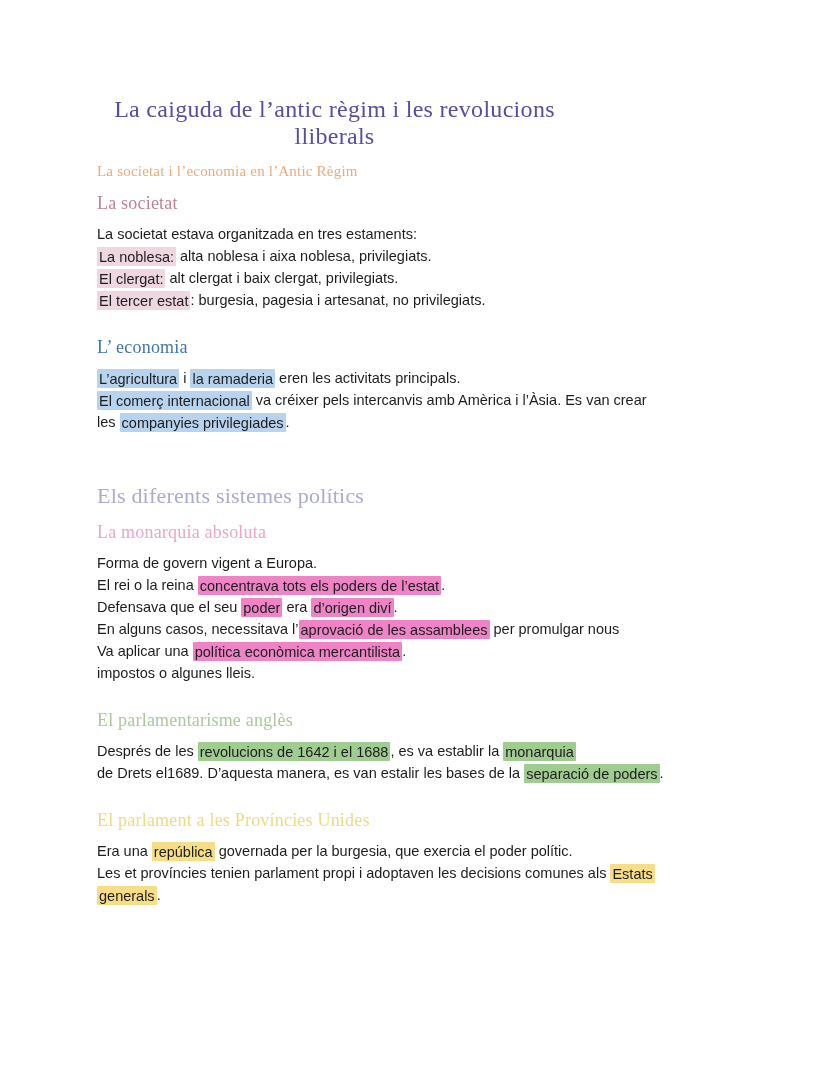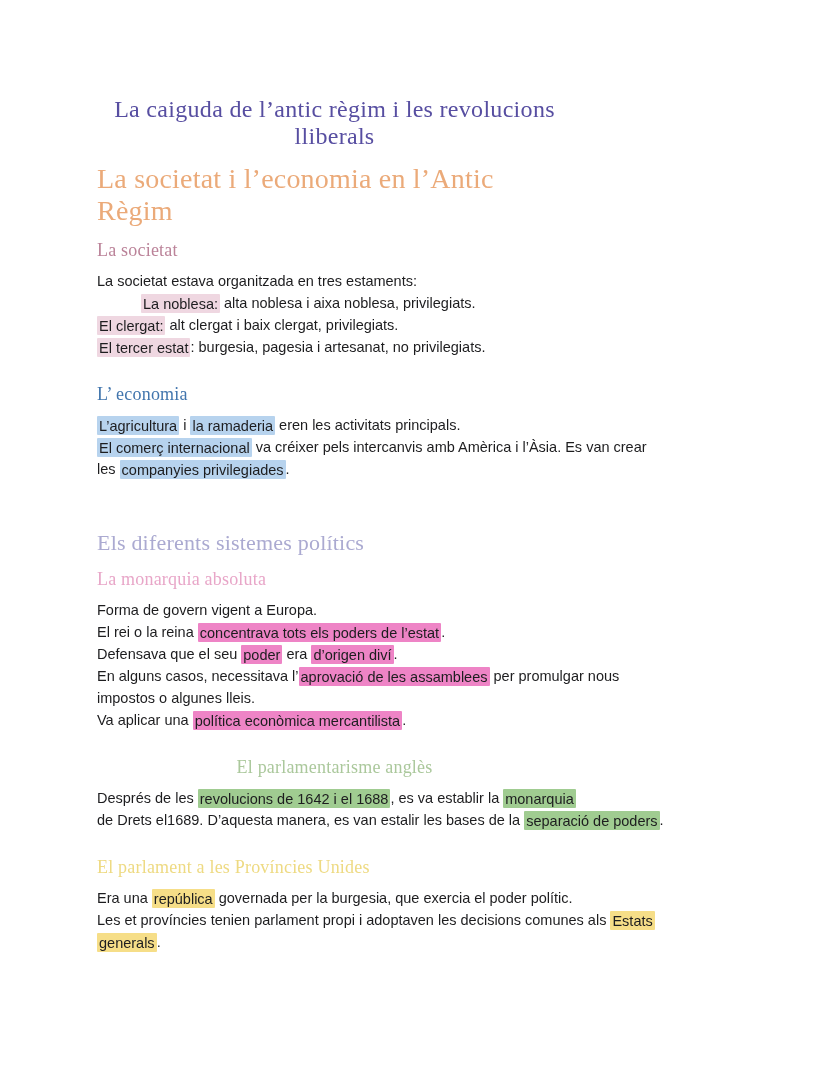--- a/index.html
+++ b/index.html
@@ -24,21 +24,21 @@
     font-weight: 400;
     margin: 0;
   }
   h1 {
     font-size: 24px;
     text-align: center;
     letter-spacing: 0.3px;
     margin: 0 0 0 0;
   }
   h2 {
-    font-size: 28px;
+    font-size: 15px;
     margin-top: 13px;
     letter-spacing: 0.2px;
   }
   h2.section-start {
     margin-top: 50px;
     font-size: 22px;
   }
   h3 {
     font-size: 18px;
     margin-top: 26px;
@@ -63,41 +63,41 @@
 </style>
 </head>
 <body>
 
 <div class="doc">
     <h1 style="color: var(--title);">La caiguda de l’antic règim i les revolucions lliberals</h1>
     <h2 style="color: var(--heading_orange);">La societat i l’economia en l’Antic Règim</h2>
     <h3 style="color: var(--heading_mauve);">La societat</h3>
     <div class="para">
       <div class="line"><span>La societat estava organitzada en tres estaments:</span></div>
-      <div class="line"><mark style="background-color: var(--hl_pink); margin-left: 44px;">La noblesa:</mark><span> alta noblesa i aixa noblesa, privilegiats.</span></div>
+      <div class="line"><mark style="background-color: var(--hl_pink);">La noblesa:</mark><span> alta noblesa i aixa noblesa, privilegiats.</span></div>
       <div class="line"><mark style="background-color: var(--hl_pink);">El clergat:</mark><span> alt clergat i baix clergat, privilegiats.</span></div>
       <div class="line"><mark style="background-color: var(--hl_pink); margin-top: 24px;">El tercer estat</mark><span>: burgesia, pagesia i artesanat, no privilegiats.</span></div>
     </div>
     <h3 style="color: var(--heading_blue);">L’ economia</h3>
     <div class="para">
       <div class="line"><mark style="background-color: var(--hl_blue); text-align: center;">L’agricultura</mark><span> i </span><mark style="background-color: var(--hl_blue);">la ramaderia</mark><span> eren les activitats principals.</span></div>
       <div class="line"><mark style="background-color: var(--hl_blue);">El comerç internacional</mark><span> va créixer pels intercanvis amb Amèrica i l’Àsia. Es van crear</span></div>
       <div class="line"><span>les </span><mark style="background-color: var(--hl_blue);">companyies privilegiades</mark><span>.</span></div>
     </div>
     <h2 class="section-start" style="color: var(--heading_lavender);">Els diferents sistemes polítics</h2>
     <h3 style="color: var(--heading_pink);">La monarquia absoluta</h3>
     <div class="para">
       <div class="line"><span>Forma de govern vigent a Europa.</span></div>
       <div class="line"><span>El rei o la reina </span><mark style="background-color: var(--hl_magenta);">concentrava tots els poders de l’estat</mark><span>.</span></div>
       <div class="line"><span>Defensava que el seu </span><mark style="background-color: var(--hl_magenta);">poder</mark><span> era </span><mark style="background-color: var(--hl_magenta);">d’origen diví</mark><span>.</span></div>
       <div class="line"><span>En alguns casos, necessitava l’</span><mark style="background-color: var(--hl_magenta);">aprovació de les assamblees</mark><span> per promulgar nous</span></div>
+      <div class="line"><span>Va aplicar una </span><mark style="background-color: var(--hl_magenta);">política econòmica mercantilista</mark><span>.</span></div>
       <div class="line"><span>impostos o algunes lleis.</span></div>
-      <div class="line"><span>Va aplicar una </span><mark style="background-color: var(--hl_magenta);">política econòmica mercantilista</mark><span>.</span></div>
     </div>
-    <h3 style="color: var(--heading_green); text-align: center;">El parlamentarisme anglès</h3>
+    <h3 style="color: var(--heading_green);">El parlamentarisme anglès</h3>
     <div class="para">
       <div class="line"><span>Després de les </span><mark style="background-color: var(--hl_green);">revolucions de 1642 i el 1688</mark><span>, es va establir la </span><mark style="background-color: var(--hl_green);">monarquia</mark></div>
       <div class="line"><span>de Drets el1689. D’aquesta manera, es van estalir les bases de la </span><mark style="background-color: var(--hl_green);">separació de poders</mark><span>.</span></div>
     </div>
     <h3 style="color: var(--heading_yellow);">El parlament a les Províncies Unides</h3>
     <div class="para">
       <div class="line"><span>Era una </span><mark style="background-color: var(--hl_yellow);">república</mark><span> governada per la burgesia, que exercia el poder polític.</span></div>
       <div class="line"><span>Les et províncies tenien parlament propi i adoptaven les decisions comunes als </span><mark style="background-color: var(--hl_yellow);">Estats</mark></div>
       <div class="line"><mark style="background-color: var(--hl_yellow);">generals</mark><span>.</span></div>
     </div>

